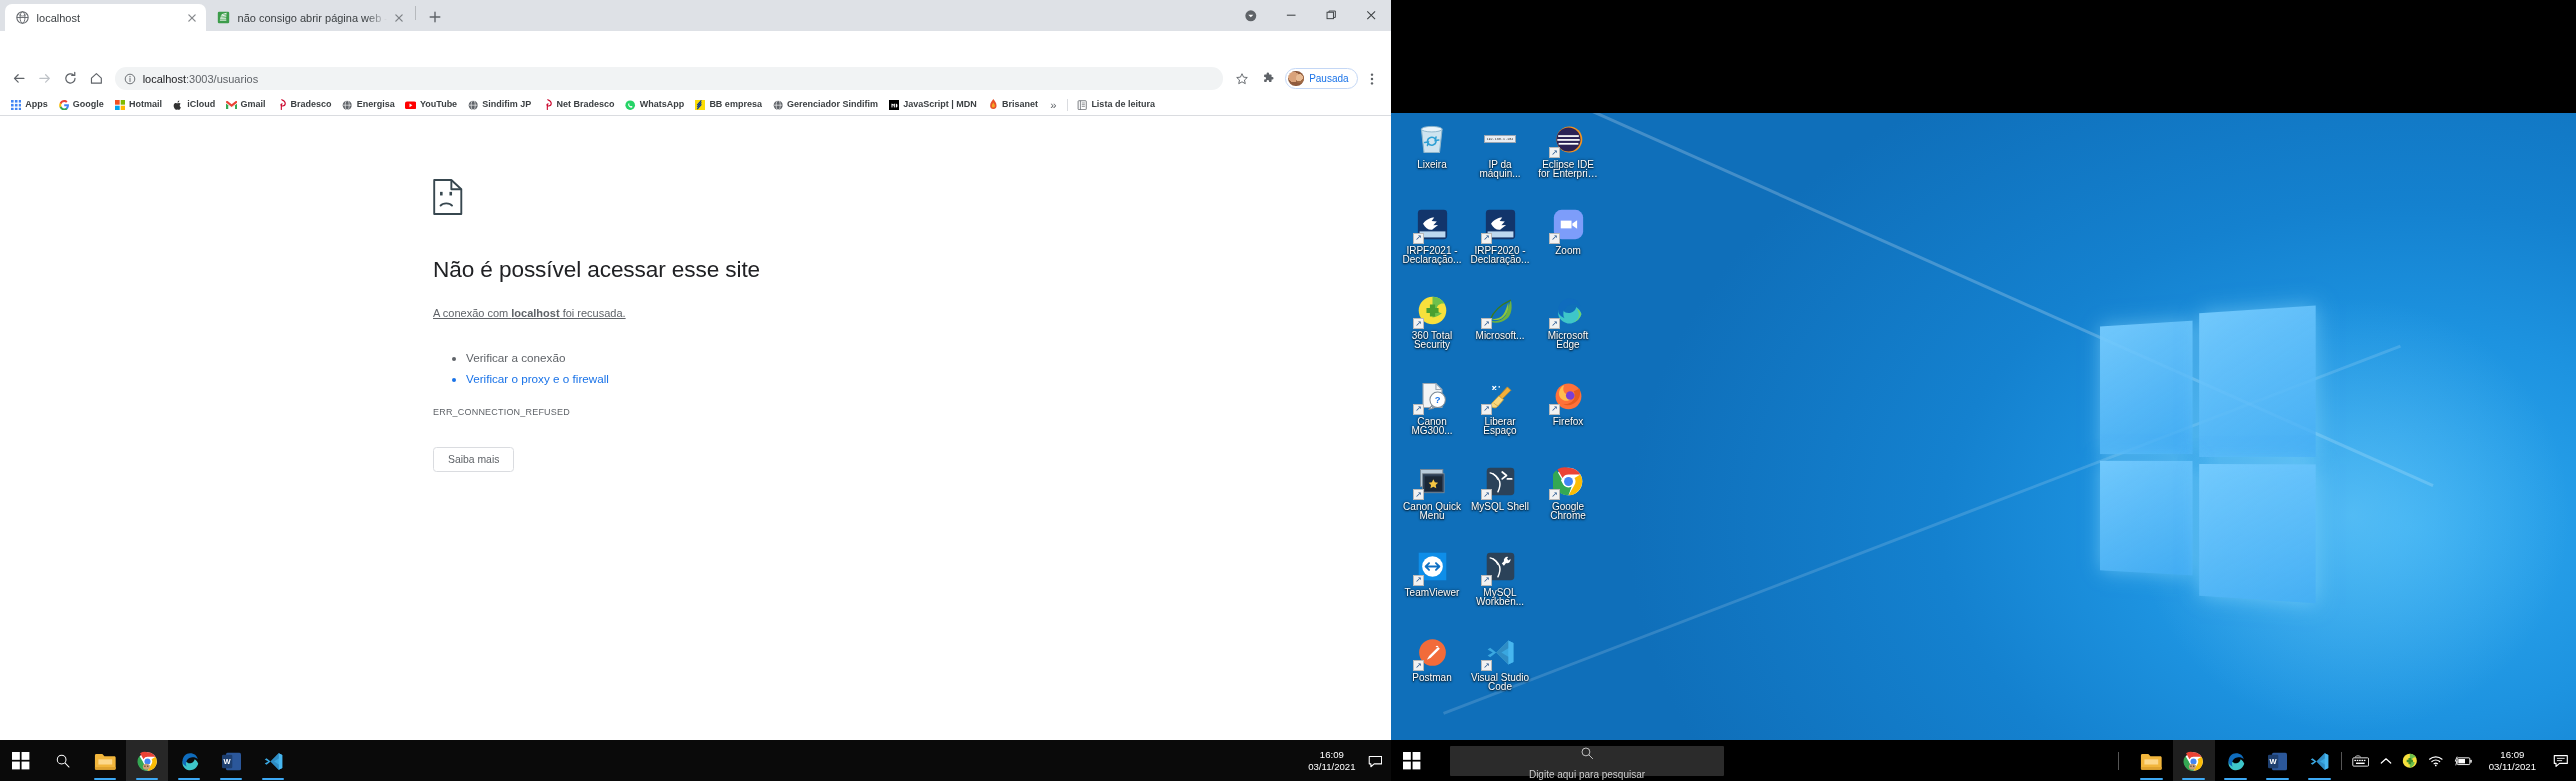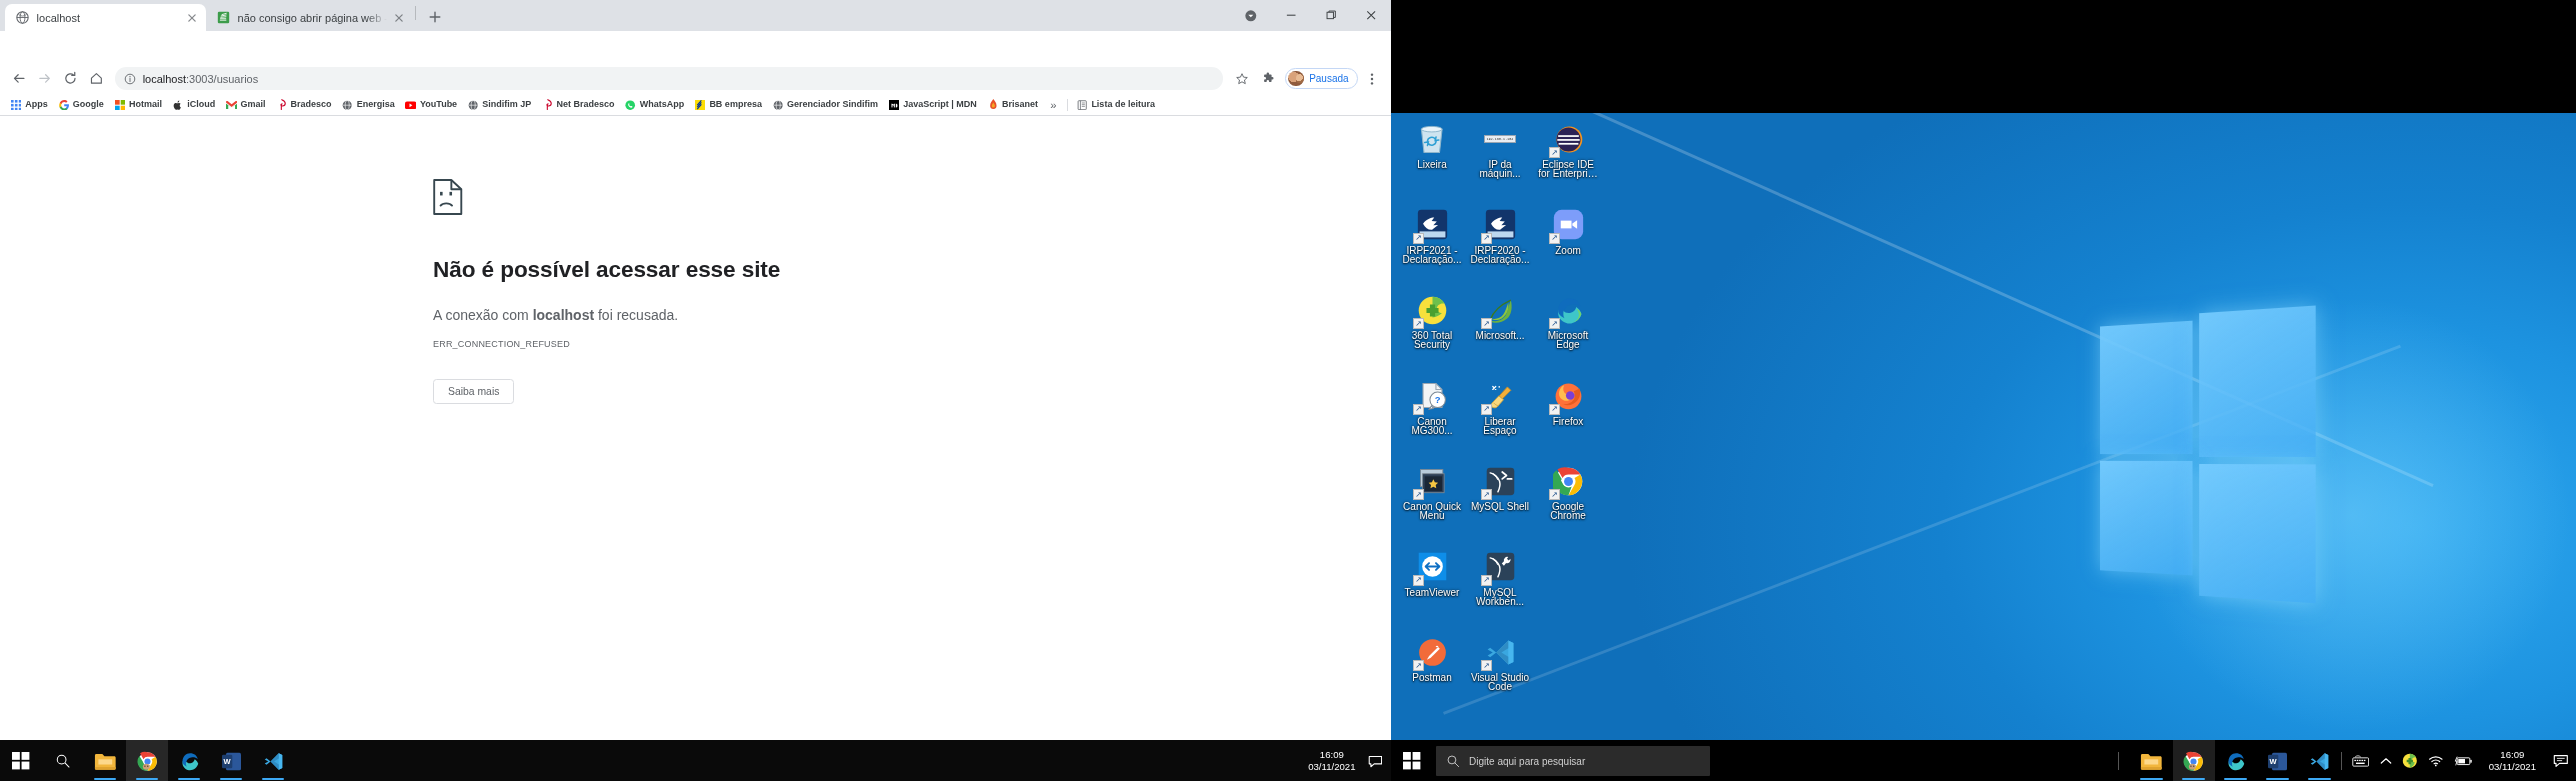--- a/index.html
+++ b/index.html
@@ -159,25 +159,25 @@
   .bm-divider { width:0.9px; height:12px; background:#dadce0; margin:0 3.5px; }
 
   
   .page {
     height: calc(745px - 31px - 33px - 21px);
     background: #ffffff;
     padding: 63px 0 0 433px;
   }
   .sadfile { width: 29.5px; height: 36px; margin-bottom: 42px; }
   .err-title {
-    font-size: 22.6px; font-weight: bold;
+    font-size: 22.6px; font-weight: normal;
     color: #202124; letter-spacing: -0.1px;
     margin-bottom: 24px;
   }
-  .err-sub { font-size: 14px; color: #5f6368; margin-bottom: 16px; }
+  .err-sub { font-size: 11px; color: #5f6368; margin-bottom: 32px; text-decoration: underline; }
   .err-sub b { color: #5f6368; font-weight: bold; }
   .err-try { font-size: 11.7px; color: #5f6368; margin-bottom: 8.7px; }
   .err-list { list-style: disc; margin: 0 0 22.6px 33px; }
   .err-list li { font-size: 11.7px; color: #5f6368; margin-bottom: 7.8px; }
   .err-list li.link { color: #1a73e8; }
   .err-code { font-size: 9px; color: #5f6368; letter-spacing: 0.2px; margin-bottom: 30px; }
   .btn-learn {
     display: inline-block;
     font-size: 10.4px; color: #5f6368;
     border: 0.9px solid #dadce0;
@@ -279,22 +279,23 @@
   .tb-app.running::after {
     content: ""; position: absolute; bottom: 1.7px; left: 9.6px;
     width: 22.6px; height: 2.6px; background: #3da9f5; border-radius: 1.7px;
   }
   .tb-app.active { background: rgba(255,255,255,.12); }
   .tb-search {
     width: 274px; height: 29.5px;
     background: #2b2b2b;
     display: flex; align-items: center;
     gap: 8.7px; padding: 0 10.4px;
-    margin-left: 3px;
+    margin-left: 17px;
     border-radius: 0.9px;
+    flex-direction: column;
   }
   .tb-search-text { color: #cfcfcf; font-size: 10px; }
   .tb-clock {
     margin-left: auto; margin-right: 12px;
     text-align: center; color: #fff;
     font-size: 9.6px; line-height: 12px;
     white-space: nowrap;
   }
   .tray {
     display: flex; align-items: center; gap: 10.4px;
@@ -638,20 +639,24 @@
           <rect x="19" y="15" width="3" height="4.2" fill="#37474f"></rect>
           <path d="M8.6 31c2.6-3.4 10.8-3.4 13.4 0" fill="none" stroke="#37474f" stroke-width="2.2" stroke-linecap="round"></path>
         </svg>
       </div>
 
       <h1 class="err-title">Não é possível acessar esse site</h1>
 
       <p class="err-sub"><span>A conexão com </span><b>localhost</b><span> foi recusada.</span></p>
 
 
+      <ul class="err-list">
+        <li>Verificar a conexão</li>
+        <li class="link">Verificar o proxy e o firewall</li>
+      </ul>
 
       <div class="err-code">ERR_CONNECTION_REFUSED</div>
 
       <div class="btn-learn">Saiba mais</div>
     </div>
   </div>
 
   <div id="desktop">
     <div class="ray ray1"></div>
     <div class="ray ray2"></div>

